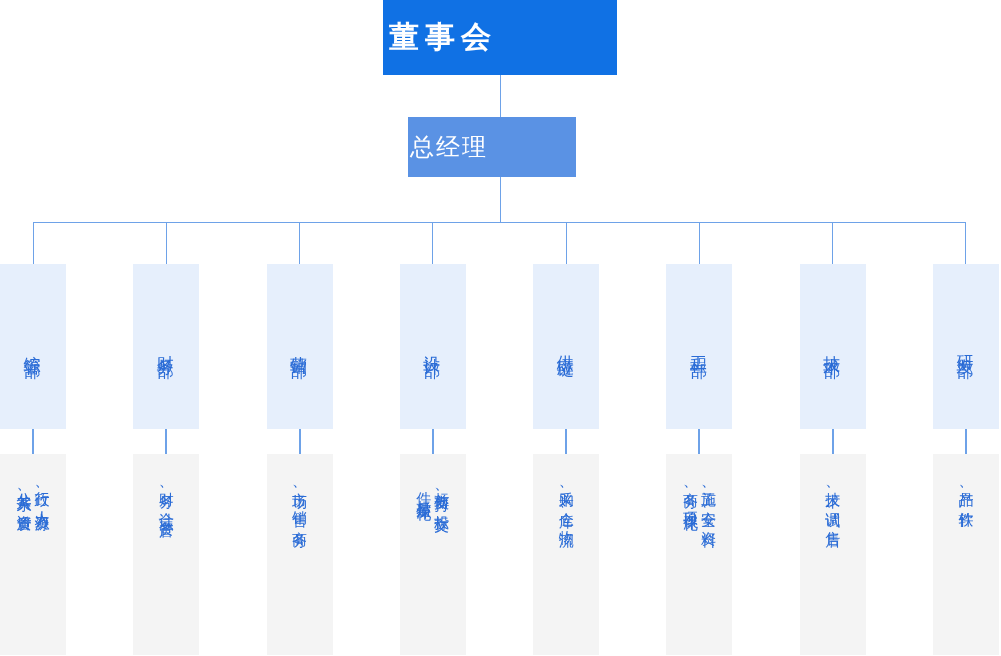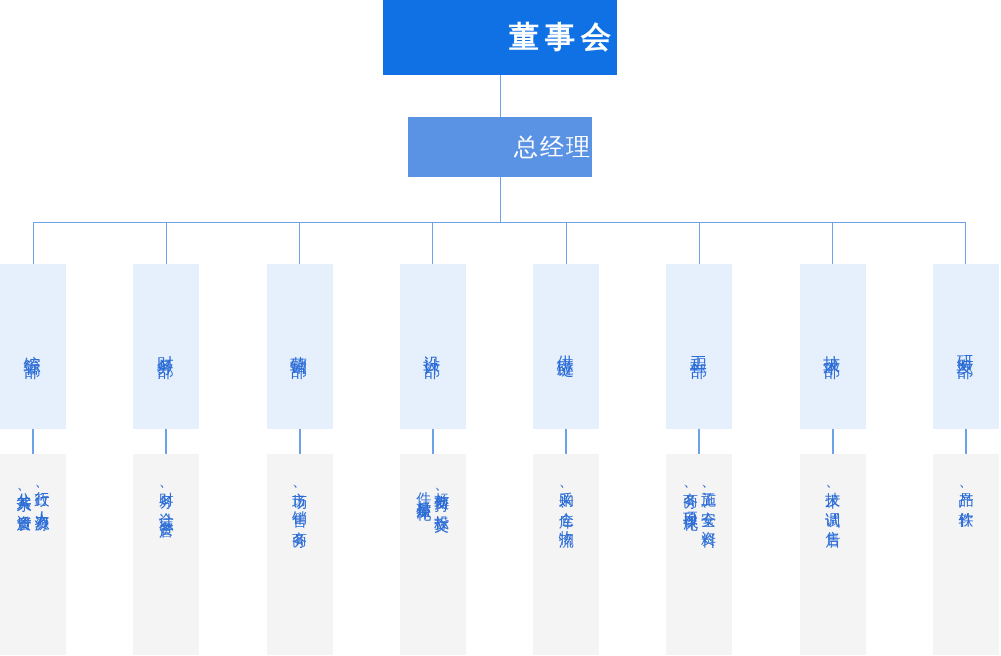--- a/index.html
+++ b/index.html
@@ -7,31 +7,31 @@
 
   .chart{
     position:relative;
     width:1001px;height:656px;
     background:#ffffff;
     overflow:hidden;
   }
 
   .node{
     position:absolute;
-    display:flex;align-items:center;justify-content:flex-end;
+    display:flex;align-items:center;justify-content:flex-start;
     box-sizing:border-box;
   }
   .board{
     left:383px;top:0;width:234px;height:75px;
     background:var(--primary,#1071e4);
     color:var(--node-text,#ffffff);
     font-size:30px;font-weight:bold;letter-spacing:6px;text-indent:6px;
   }
   .gm{
-    left:408px;top:117px;width:184px;height:60px;
+    left:408px;top:117px;width:168px;height:60px;
     background:var(--secondary,#5a92e4);
     color:var(--node-text,#ffffff);
     font-size:24px;letter-spacing:2px;text-indent:2px;
   }
 
   .vconn{position:absolute;width:1px;background:var(--line,#6ea2e8);}
   .conn-board-gm{left:500px;top:75px;height:42px;}
   .conn-gm-trunk{left:500px;top:177px;height:45px;}
   .hline{
     position:absolute;left:33px;top:222px;width:933px;height:1px;

